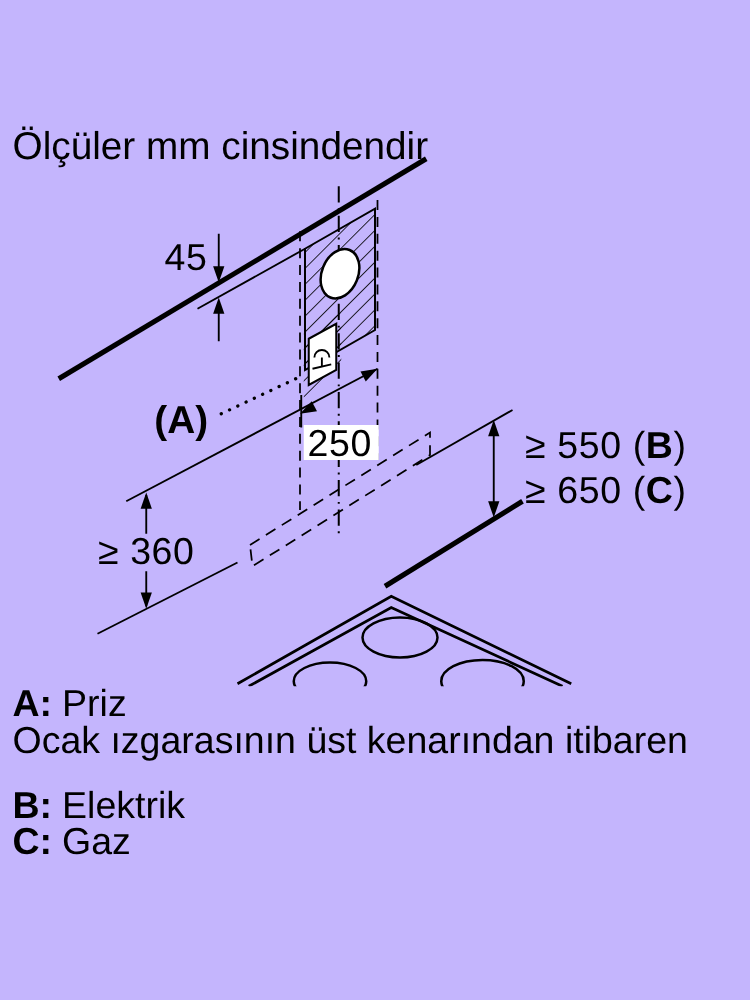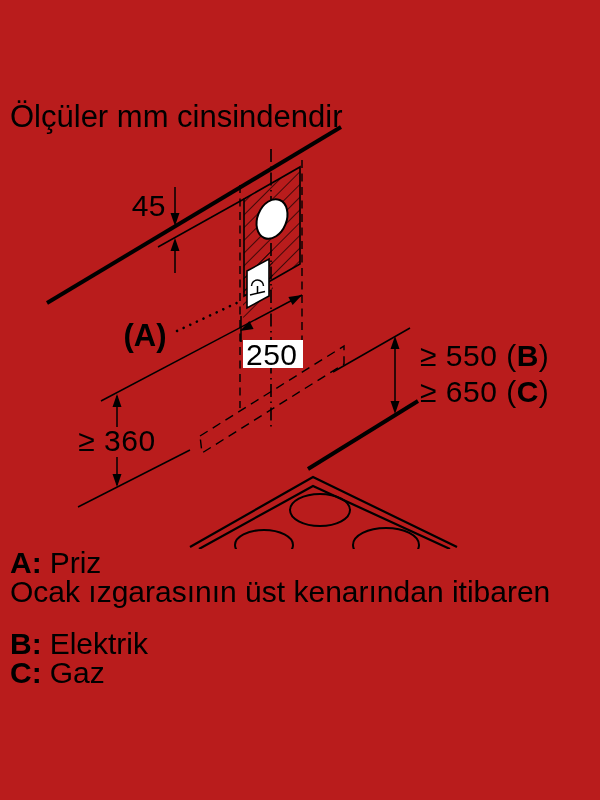--- a/index.html
+++ b/index.html
@@ -1,16 +1,16 @@
 <!DOCTYPE html>
 <html><head>
 <meta charset="utf-8">
 <style>
   html,body{margin:0;padding:0;background:#fff;}
-  .page{width:600px;height:800px;background:#b91c1c;position:relative;overflow:hidden;
+  .page{width:600px;height:800px;background:#c4b5fd;position:relative;overflow:hidden;
         font-family:"Liberation Sans", sans-serif;}
   svg{display:block;}
   text{fill:#000;font-family:"Liberation Sans", sans-serif;}
   .title{font-size:31px;}
   .dim{font-size:30px;letter-spacing:0.5px;}
   .lbl-a{font-size:31px;font-weight:bold;}
   .legend{font-size:30px;}
   .b{font-weight:bold;}
   .thick{stroke:#000;stroke-width:4;fill:none;}
   .thin{stroke:#000;stroke-width:1.5;fill:none;}

